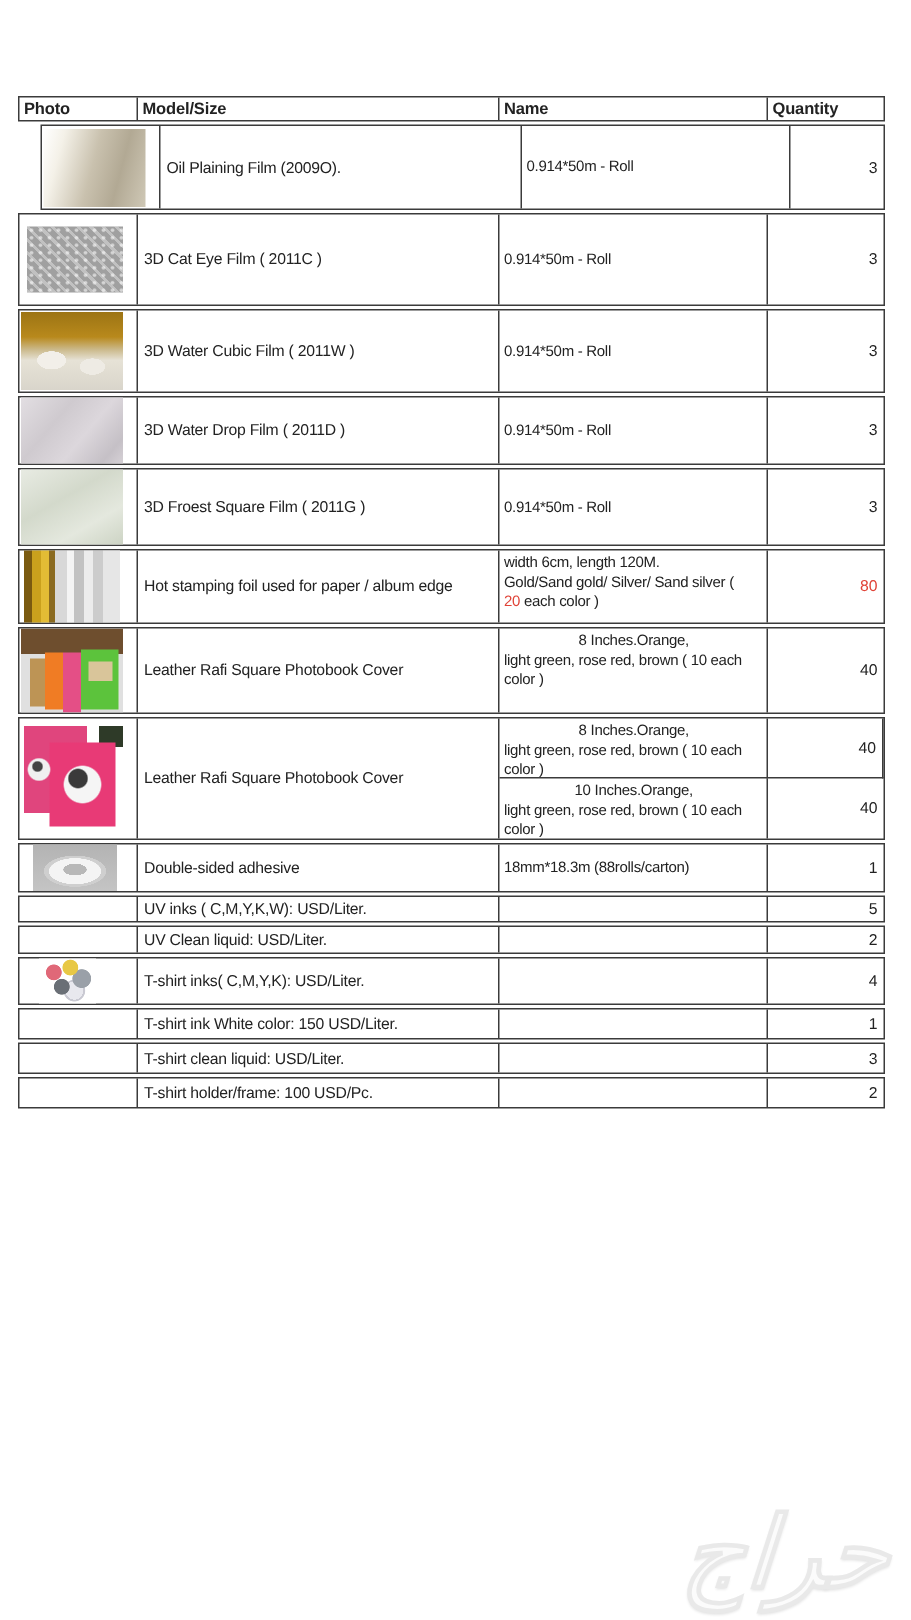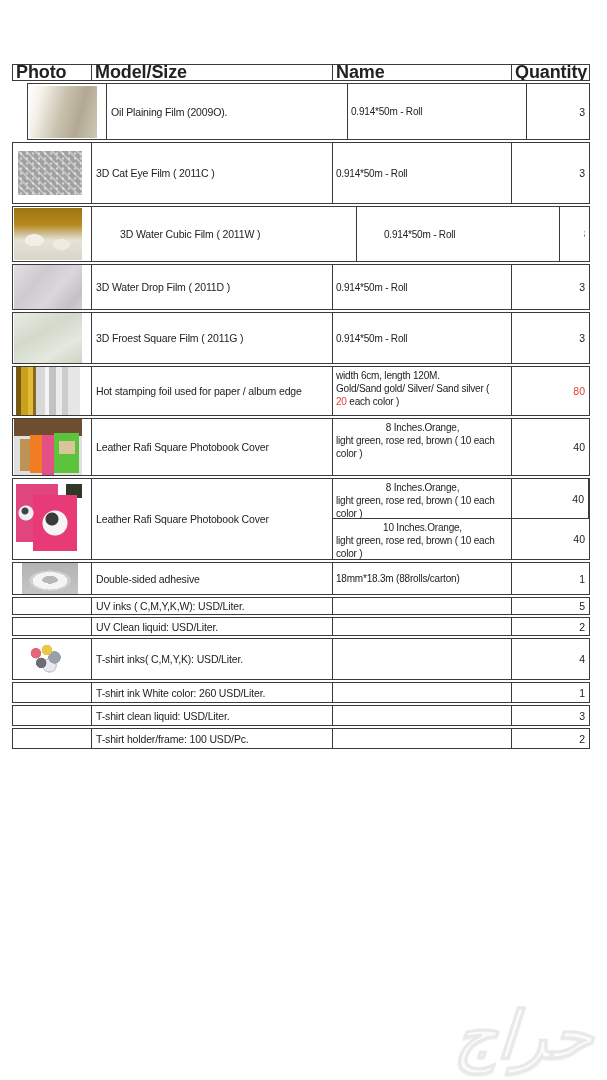--- a/index.html
+++ b/index.html
@@ -8,21 +8,21 @@
     font-family:"Liberation Sans", sans-serif;color:#222;
   }
   .table{position:absolute;left:12px;top:64px;width:578px;}
   .rowbox{
     box-sizing:border-box;border:1px solid #3b3b3b;margin-bottom:2px;
     display:grid;grid-template-columns:79px 241px 179px 1fr;background:#fff;
   }
   .c{box-sizing:border-box;border-right:1px solid #3b3b3b;position:relative;
      display:flex;align-items:center;overflow:hidden;}
   .c:last-child{border-right:none;}
-  .hcell{font-weight:bold;font-size:18px;padding-left:3px;letter-spacing:-0.1px;}
+  .hcell{font-weight:bold;font-size:11px;padding-left:3px;letter-spacing:-0.1px;}
   .h-row{height:17px;}
   .namec{font-size:10.5px;padding-left:4px;letter-spacing:-0.15px;line-height:12px;}
   .modelc{font-size:10px;padding:1px 2px 1px 3px;letter-spacing:-0.2px;line-height:13px;}
   .modelc.single{justify-content:flex-start;}
   .modelc.multi{flex-direction:column;align-items:stretch;justify-content:flex-start;padding-top:2px;}
   .qtyc{font-size:10.5px;justify-content:flex-end;padding-right:4px;}
   .photoc{justify-content:flex-start;padding-left:1px;}
   .mline{width:100%;}
   .mline.j{display:flex;justify-content:center;}
   .red{color:#e04337;}
@@ -80,23 +80,23 @@
   [data-photo="ink-bottles"]{width:38px;height:32px;margin-left:12px;
     background:
       radial-gradient(circle at 26% 32%, #e06878 0 5px, rgba(0,0,0,0) 5.5px),
       radial-gradient(circle at 55% 22%, #e8c845 0 5px, rgba(0,0,0,0) 5.5px),
       radial-gradient(circle at 75% 45%, #9aa0a8 0 6px, rgba(0,0,0,0) 6.5px),
       radial-gradient(circle at 40% 62%, #6a6f76 0 5px, rgba(0,0,0,0) 5.5px),
       radial-gradient(circle at 62% 70%, #e8e8ee 0 6px, #c9c9d2 6px 7px, rgba(0,0,0,0) 7.5px),
       linear-gradient(#ffffff,#ffffff);}
 
   
-  .r1{height:57px;margin-left:15px;} .r2{height:62px;} .r3{height:56px;gap:24px;} .r4{height:46px;} .r5{height:52px;}
+  .r1{height:57px;margin-left:15px;} .r2{height:62px;} .r3{height:56px;} .r4{height:46px;} .r5{height:52px;}
   .r6{height:50px;} .r7{height:58px;} .r8{height:82px;} .r9{height:33px;}
-  .r10{height:18px;} .r11{height:19px;} .r12{height:42px;} .r13{height:21px;}
+  .r10{height:18px;} .r11{height:19px;} .r12{height:32px;} .r13{height:21px;}
   .r14{height:21px;} .r15{height:21px;}
 
   .watermark{
     position:absolute;right:14px;bottom:6px;font-size:66px;font-weight:bold;font-style:italic;
     color:#fbfbfb;-webkit-text-stroke:1px #e9e9e9;text-shadow:0 1px 2px #e2e2e2;
     direction:rtl;letter-spacing:2px;transform:skewX(-4deg);
   }
 </style>
 </head>
 <body>
@@ -233,21 +233,21 @@
     <div class="c photoc">
         <div class="photo" data-photo="ink-bottles"></div>
       </div>
     <div class="c namec">T-shirt inks( C,M,Y,K):  USD/Liter.</div>
     <div class="c modelc single"></div>
     <div class="c qtyc">4</div>
   </div>
 
   <div class="rowbox r13">
     <div class="c photoc"></div>
-    <div class="c namec">T-shirt ink White color: 260 USD/Liter.</div>
+    <div class="c namec">T-shirt ink White color: 150 USD/Liter.</div>
     <div class="c modelc single"></div>
     <div class="c qtyc">1</div>
   </div>
 
   <div class="rowbox r14">
     <div class="c photoc"></div>
     <div class="c namec">T-shirt clean liquid: USD/Liter.</div>
     <div class="c modelc single"></div>
     <div class="c qtyc">3</div>
   </div>

